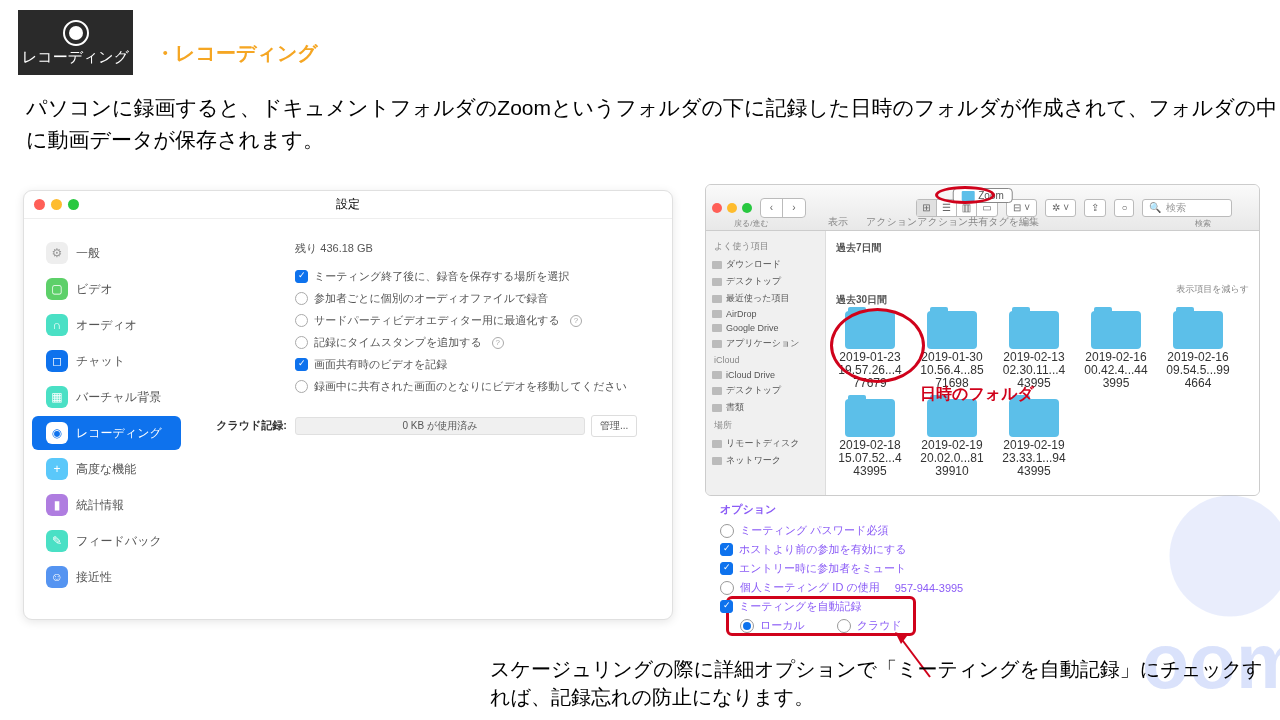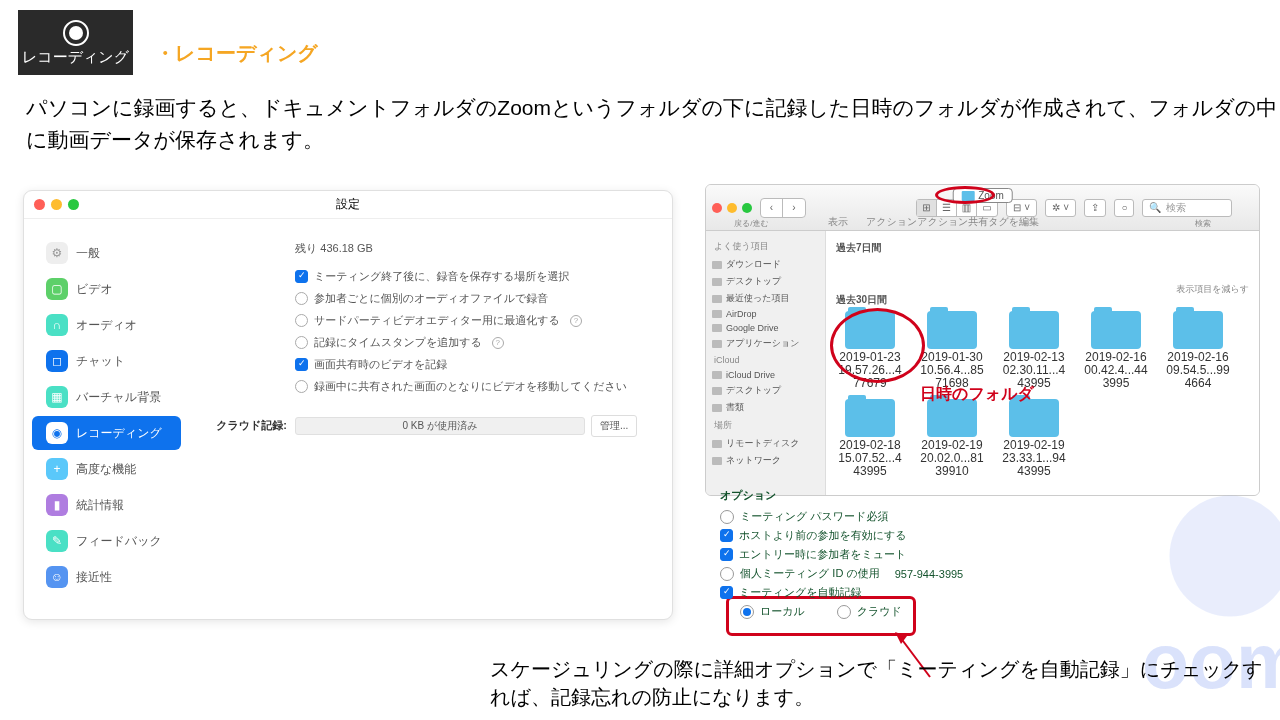--- a/index.html
+++ b/index.html
@@ -79,21 +79,21 @@
 .reduce { position: absolute; top: 52px; right: 10px; font-size: 9px; color: #888; }
 
 
 .anno-oval { position: absolute; border: 3px solid #d0021b; border-radius: 50%; pointer-events: none; }
 .anno-oval.big { width: 95px; height: 75px; top: 308px; left: 830px; }
 .anno-oval.title { width: 60px; height: 18px; top: 186px; left: 935px; }
 .anno-text-red { position: absolute; color: #d0021b; font-size: 16px; font-weight: bold; }
 .anno-rect { position: absolute; border: 3px solid #d0021b; border-radius: 6px; width: 190px; height: 40px; top: 596px; left: 726px; pointer-events: none; }
 
 
-.opts { position: absolute; top: 488px; left: 720px; width: 280px; font-size: 12px; color: #14532d; }
+.opts { position: absolute; top: 502px; left: 720px; width: 280px; font-size: 12px; color: #8b5cf6; }
 .opts .oh { font-weight: bold; font-size: 11px; margin-bottom: 6px; }
 .opts .or { display: flex; align-items: center; gap: 6px; margin-bottom: 4px; font-size: 11px; }
 .opts .ra2 { width: 14px; height: 14px; border: 1px solid #999; border-radius: 50%; position: relative; flex-shrink: 0; }
 .opts .ra2.on::after { content: ""; position: absolute; inset: 2px; background: #0e72ed; border-radius: 50%; }
 .opts .subr { display: flex; gap: 32px; margin-left: 20px; margin-top: 2px; }
 .bg-logo { position: absolute; bottom: 10px; right: -60px; width: 220px; height: 220px; opacity: .25; overflow: hidden; }
 .arrow-svg { position: absolute; top: 632px; left: 895px; pointer-events: none; }
 .bottom-text { position: absolute; top: 655px; left: 490px; font-size: 20px; line-height: 1.4; }
 </style>
 </head>

